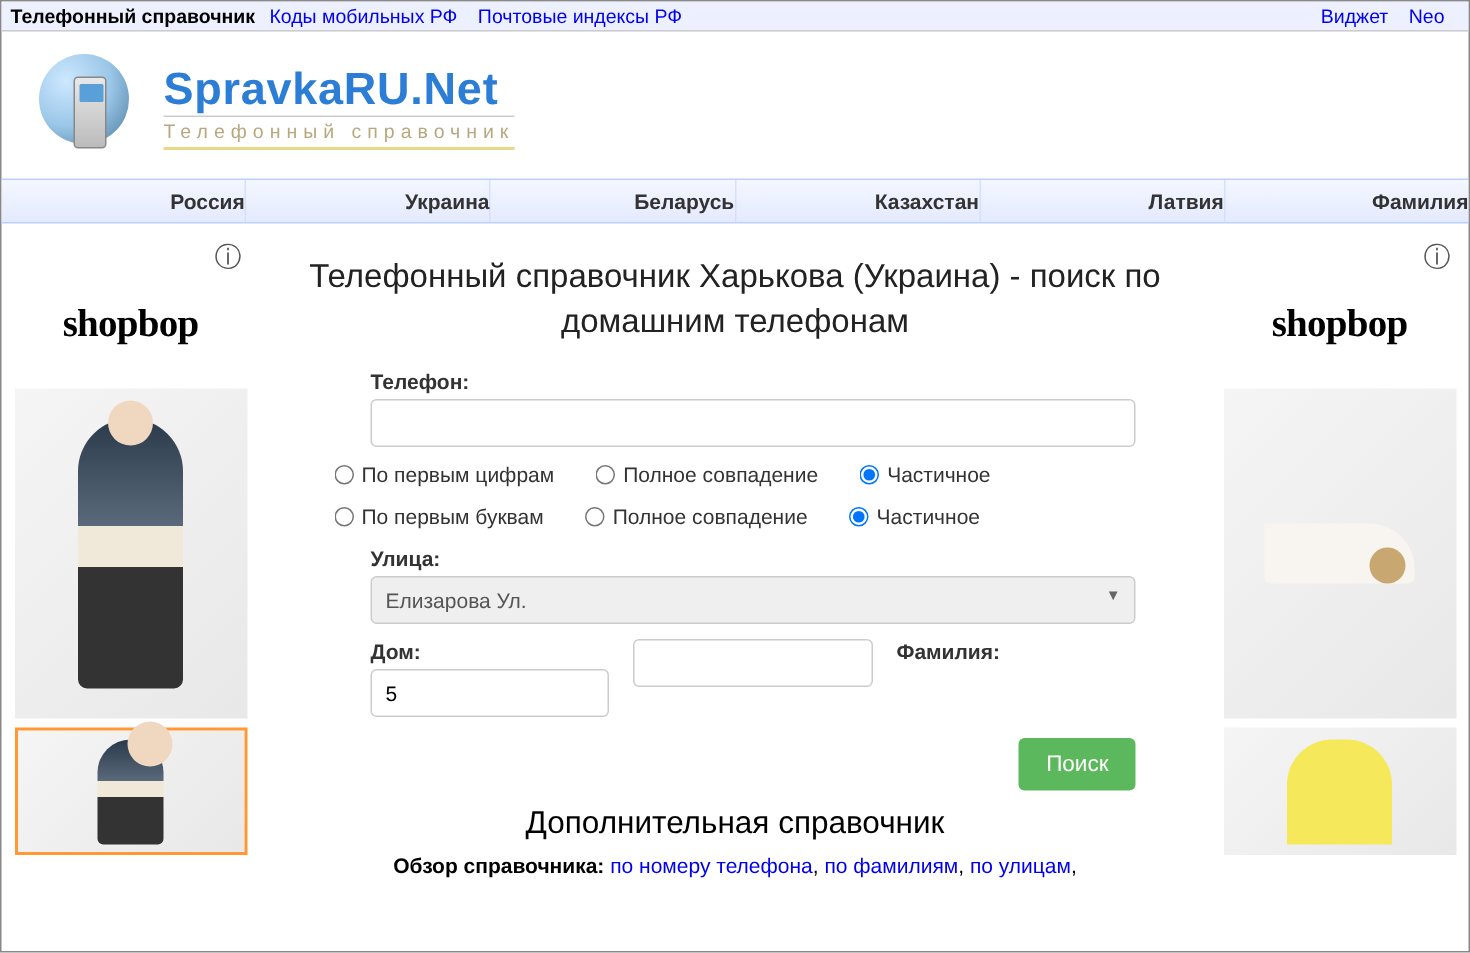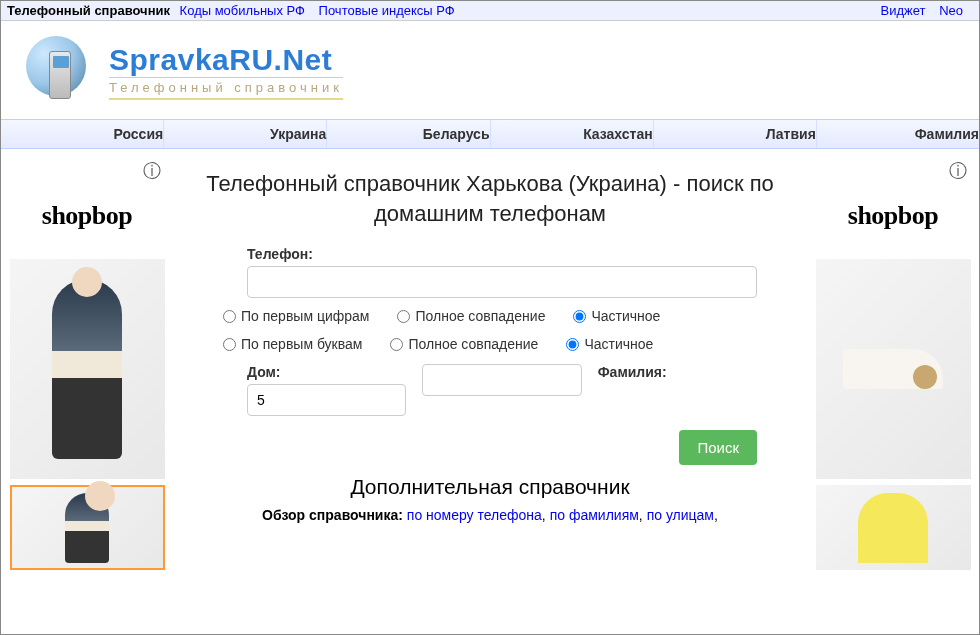--- a/index.html
+++ b/index.html
@@ -147,20 +147,28 @@
         <label>
             <input type="radio" name="nr" style=""> 
             <span>Полное совпадение</span>
           </label>
         <label>
             <input type="radio" name="nr" checked="" style=""> 
             <span>Частичное</span>
           </label>
       </div>
 
+      <div class="row">
+        <label class="label">Улица:</label>
+        <div class="select-wrap">
+          <select>
+            <option>Елизарова Ул.</option>
+          </select>
+        </div>
+      </div>
 
       <div class="cols row">
         <div class="col3">
           <label class="label">Дом:</label>
           <input type="text" value="5" style="">
         </div>
         <div class="col3">
           <input type="text" value="" style="">
         </div>
         <div class="col3">

